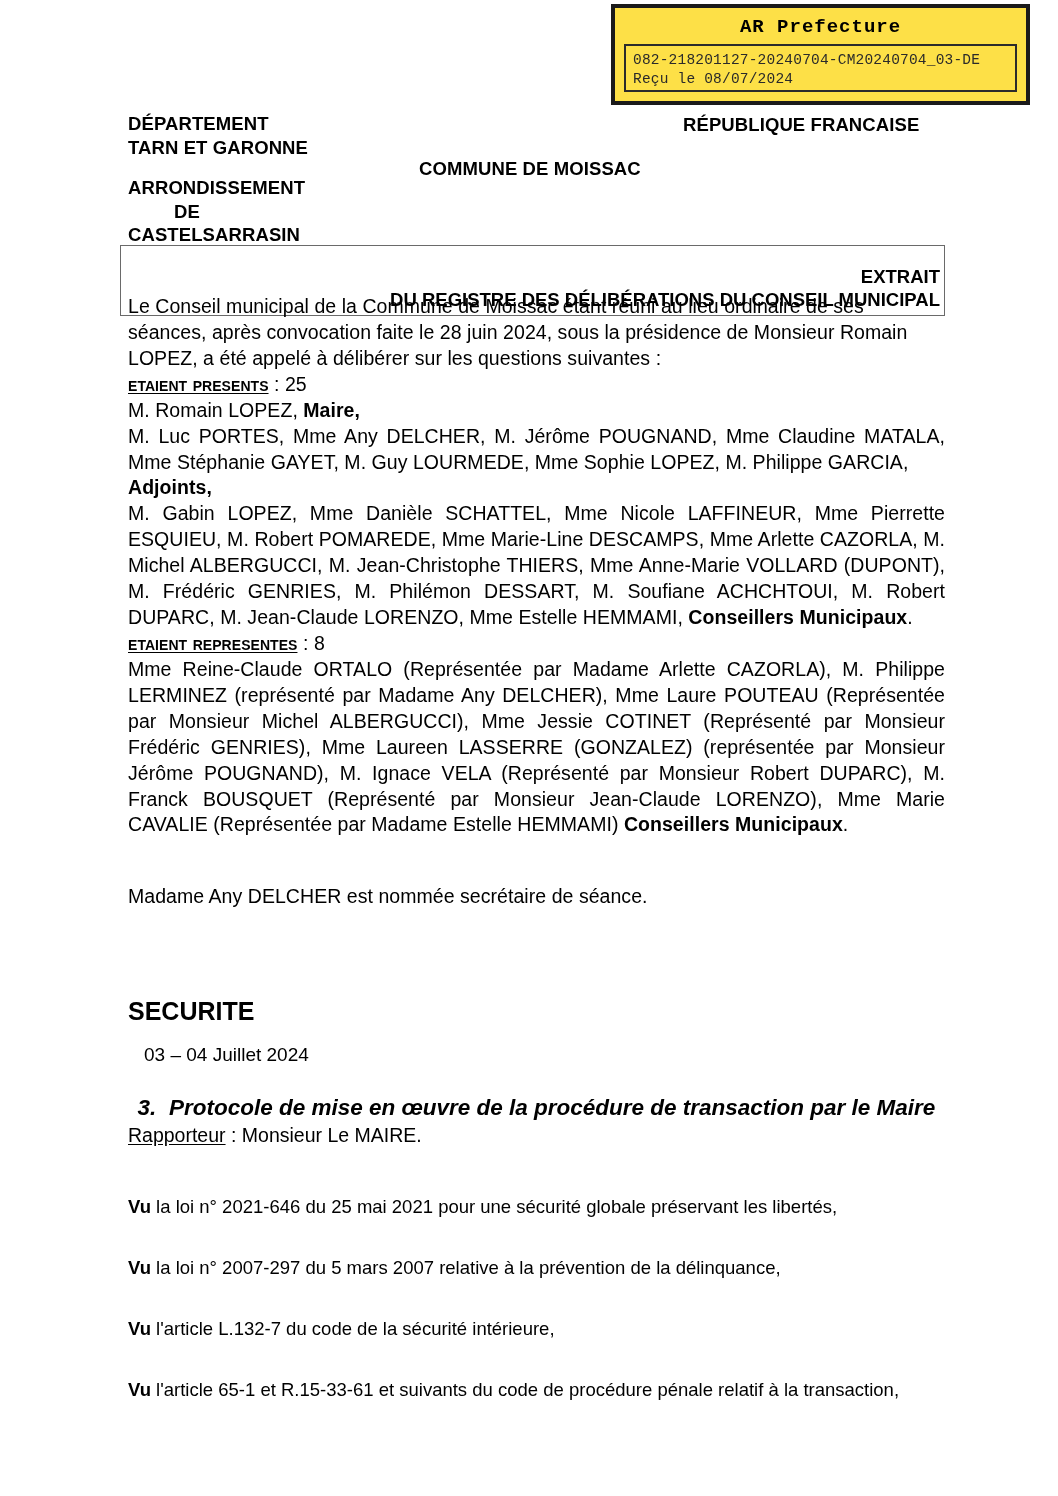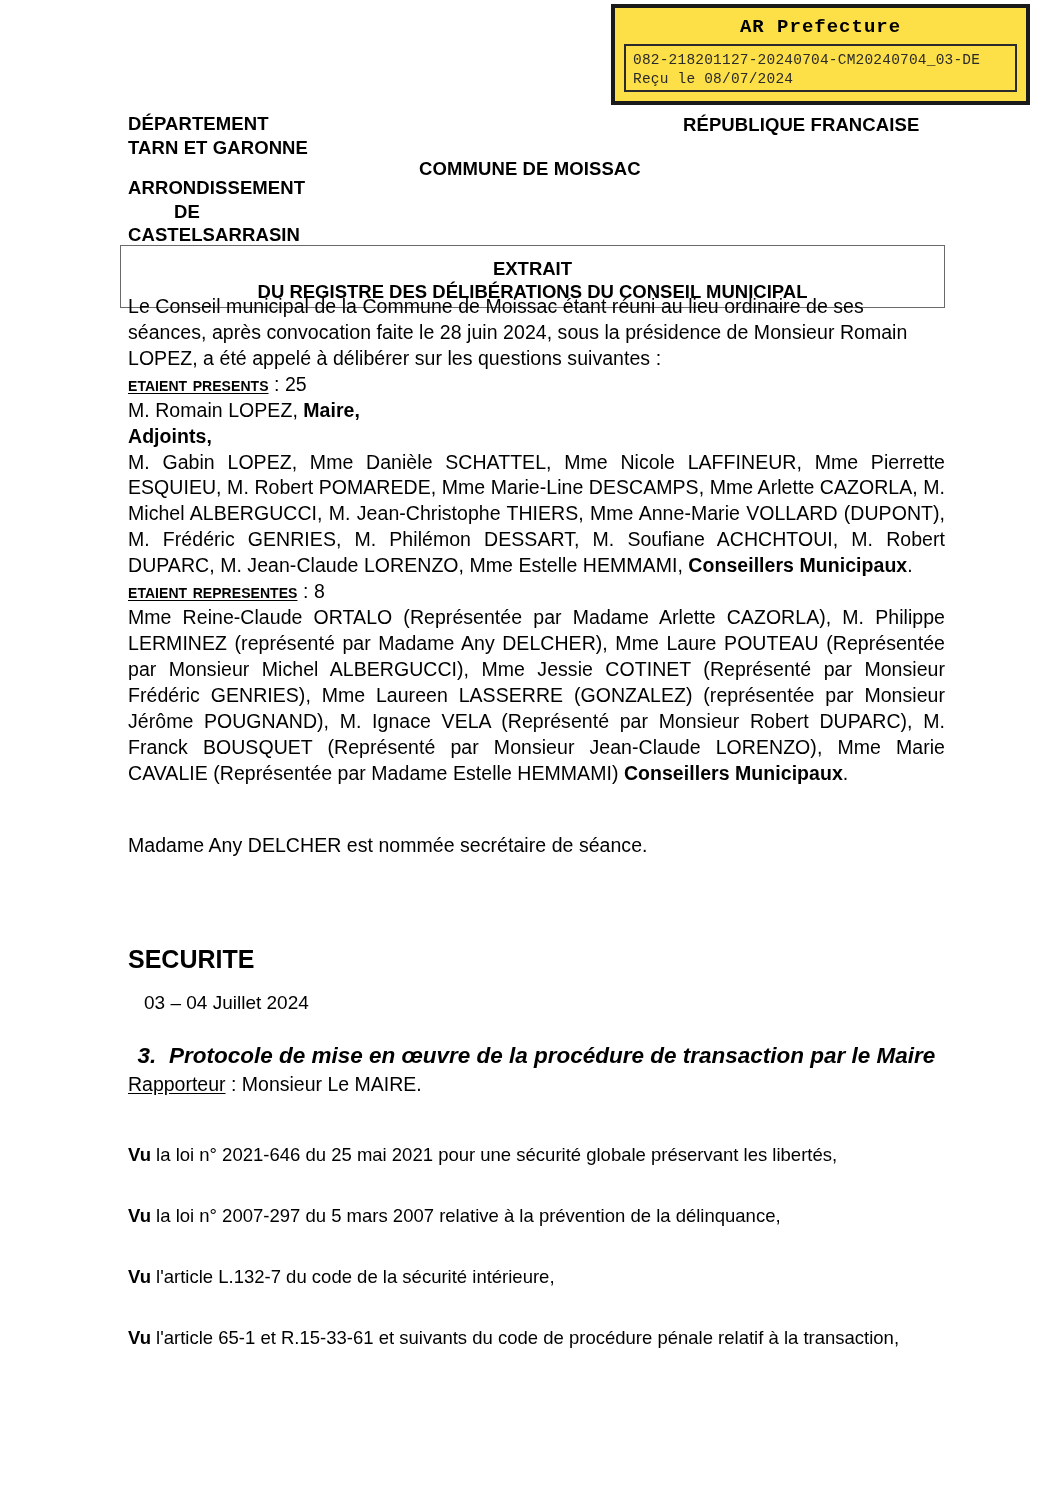--- a/index.html
+++ b/index.html
@@ -64,25 +64,25 @@
 
   
   .extrait-box {
     position: absolute;
     left: 120px;
     top: 245px;
     width: 825px;
     box-sizing: border-box;
     border: 1.5px solid #6a6a6a;
     background: #ffffff;
-    text-align: center;
+    text-align: right;
     font-weight: bold;
     font-size: 18.5px;
     line-height: 1.25;
-    padding: 11px 4px 4px 4px;
+    padding: 19px 4px 4px 4px;
   }
 
   
   .doc-body {
     position: absolute;
     left: 128px;
     top: 294px;
     width: 817px;
   }
   .p {
@@ -180,20 +180,21 @@
 
 <div class="doc-body">
 
 
   <p class="p">Le Conseil municipal de la Commune de Moissac étant réuni au lieu ordinaire de ses séances, après convocation faite le 28 juin 2024, sous la présidence de Monsieur Romain LOPEZ, a été appelé à délibérer sur les questions suivantes :</p>
 
   <p class="p"><span class="label-sc">Etaient Presents</span><span> : </span><span>25</span></p>
 
   <p class="p"><span>M. Romain LOPEZ, </span><span class="b">Maire,</span></p>
 
+  <p class="p just">M. Luc PORTES, Mme Any DELCHER, M. Jérôme POUGNAND, Mme Claudine MATALA, Mme Stéphanie GAYET, M. Guy LOURMEDE, Mme Sophie LOPEZ, M. Philippe GARCIA,</p>
   <p class="p b">Adjoints,</p>
 
   <p class="p just"><span>M. Gabin LOPEZ, Mme Danièle SCHATTEL, Mme Nicole LAFFINEUR, Mme Pierrette ESQUIEU, M. Robert POMAREDE, Mme Marie-Line DESCAMPS, Mme Arlette CAZORLA, M. Michel ALBERGUCCI, M. Jean-Christophe THIERS, Mme Anne-Marie VOLLARD (DUPONT), M. Frédéric GENRIES, M. Philémon DESSART, M. Soufiane ACHCHTOUI, M. Robert DUPARC, M. Jean-Claude LORENZO, Mme Estelle HEMMAMI, </span><span class="b">Conseillers Municipaux</span><span>.</span></p>
 
   <p class="p"><span class="label-sc">Etaient Representes</span><span> : </span><span>8</span></p>
 
   <p class="p just"><span>Mme Reine-Claude ORTALO (Représentée par Madame Arlette CAZORLA), M. Philippe LERMINEZ (représenté par Madame Any DELCHER), Mme Laure POUTEAU (Représentée par Monsieur Michel ALBERGUCCI), Mme Jessie COTINET (Représenté par Monsieur Frédéric GENRIES), Mme Laureen LASSERRE (GONZALEZ) (représentée par Monsieur Jérôme POUGNAND), M. Ignace VELA (Représenté par Monsieur Robert DUPARC), M. Franck BOUSQUET (Représenté par Monsieur Jean-Claude LORENZO), Mme Marie CAVALIE (Représentée par Madame Estelle HEMMAMI) </span><span class="b">Conseillers Municipaux</span><span>.</span></p>
 
   <div class="gap-md"></div>
 

